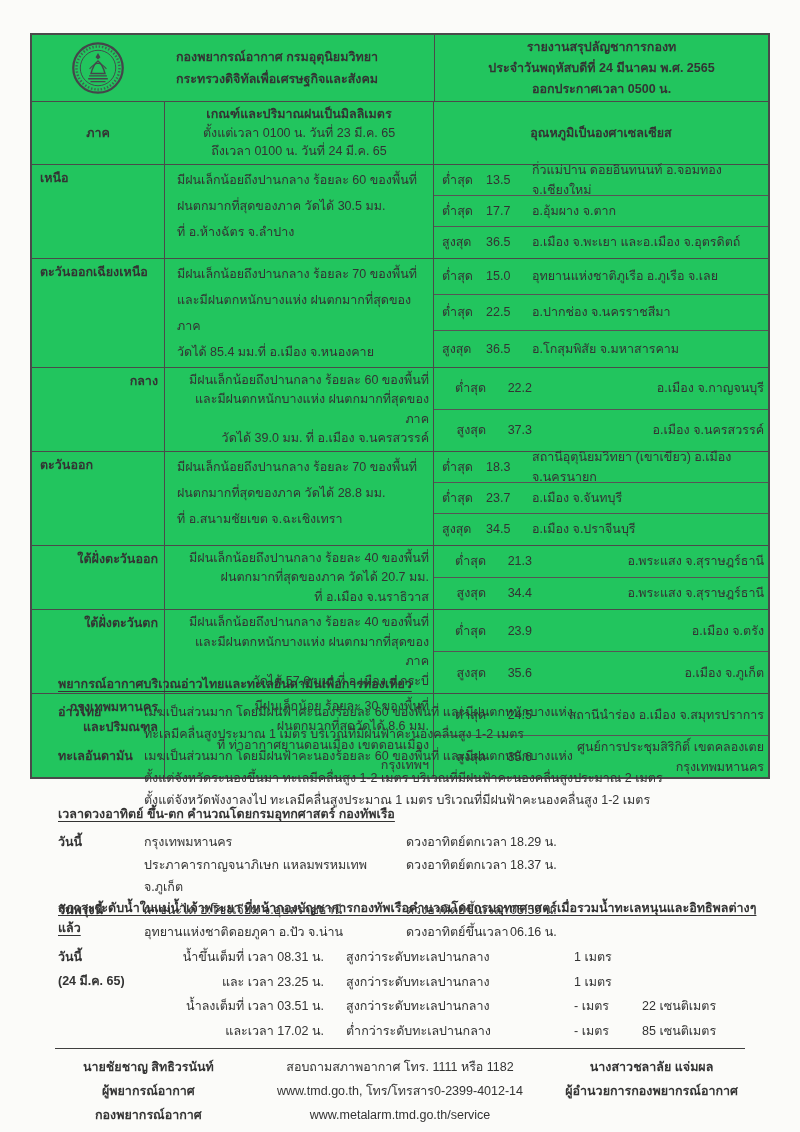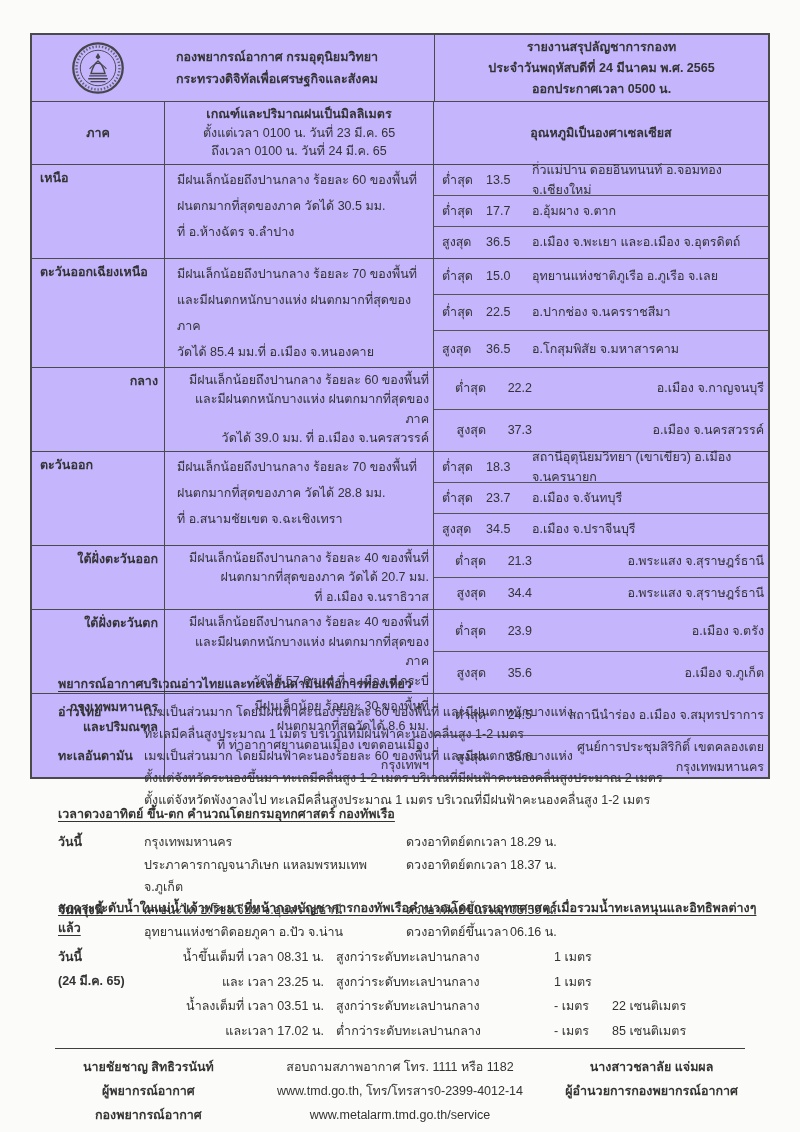--- a/index.html
+++ b/index.html
@@ -9,21 +9,21 @@
     font-family: "Liberation Sans", "DejaVu Sans", sans-serif;
     color: #333;
     font-size: 12.5px;
     position: relative;
   }
   .page { position: absolute; inset: 0; }
 
   
   .wtable {
     position: absolute; left: 30px; top: 33px; width: 740px;
-    border: 2px solid #4a4a4a; background: #c4b5fd;
+    border: 2px solid #4a4a4a; background: #22c55e;
   }
   .hrow1 { display: flex; min-height: 67px; border-bottom: 1.5px solid #4a4a4a; }
   .hrow1-left { width: 402px; display: flex; align-items: center; padding: 4px 6px; }
   .hrow1-right { flex: 1; border-left: 1.5px solid #4a4a4a; display: flex; flex-direction: column; justify-content: center; align-items: center; text-align: center; line-height: 21px; font-weight: bold; }
   .org-lines { flex: 1; text-align: center; font-weight: bold; line-height: 22px; }
   .seal { width: 56px; height: 56px; margin-left: 32px; flex: 0 0 auto; }
 
   .hrow2 { display: flex; min-height: 60px; border-bottom: 1.5px solid #4a4a4a; }
   .hcell-region { width: 132px; display: flex; align-items: center; justify-content: center; font-weight: bold; }
   .hcell-rain { width: 270px; border-left: 1.5px solid #4a4a4a; border-right: 1.5px solid #4a4a4a; text-align: center; padding: 3px 2px; line-height: 18.5px; display: flex; flex-direction: column; justify-content: center; }
@@ -57,21 +57,21 @@
   .s-row { display: flex; line-height: 22.5px; }
   .s-day { width: 86px; font-weight: bold; flex: 0 0 auto; }
   .s-loc { width: 262px; flex: 0 0 auto; }
   .s-event { width: 104px; flex: 0 0 auto; }
   .s-time { flex: 1; }
 
   .tide { top: 898px; }
   .td-wrap { display: flex; }
   .td-day { width: 86px; flex: 0 0 auto; font-weight: bold; line-height: 24px; }
   .td-rows { flex: 1; }
-  .td-row { display: flex; line-height: 24.5px; }
+  .td-row { display: flex; line-height: 24.5px; gap: 10px; }
   .td-event { width: 192px; flex: 0 0 auto; text-align: right; padding-right: 12px; }
   .td-ref { width: 218px; flex: 0 0 auto; }
   .td-m { width: 58px; flex: 0 0 auto; }
   .td-cm { flex: 1; }
 
   
   .foot-rule { position: absolute; left: 55px; right: 55px; top: 1048px; border-top: 1.5px solid #3f3f3f; }
   .footer { position: absolute; left: 30px; right: 30px; top: 1055px; display: flex; text-align: center; line-height: 24px; }
   .f-left { width: 32%; font-weight: bold; }
   .f-center { width: 36%; }

